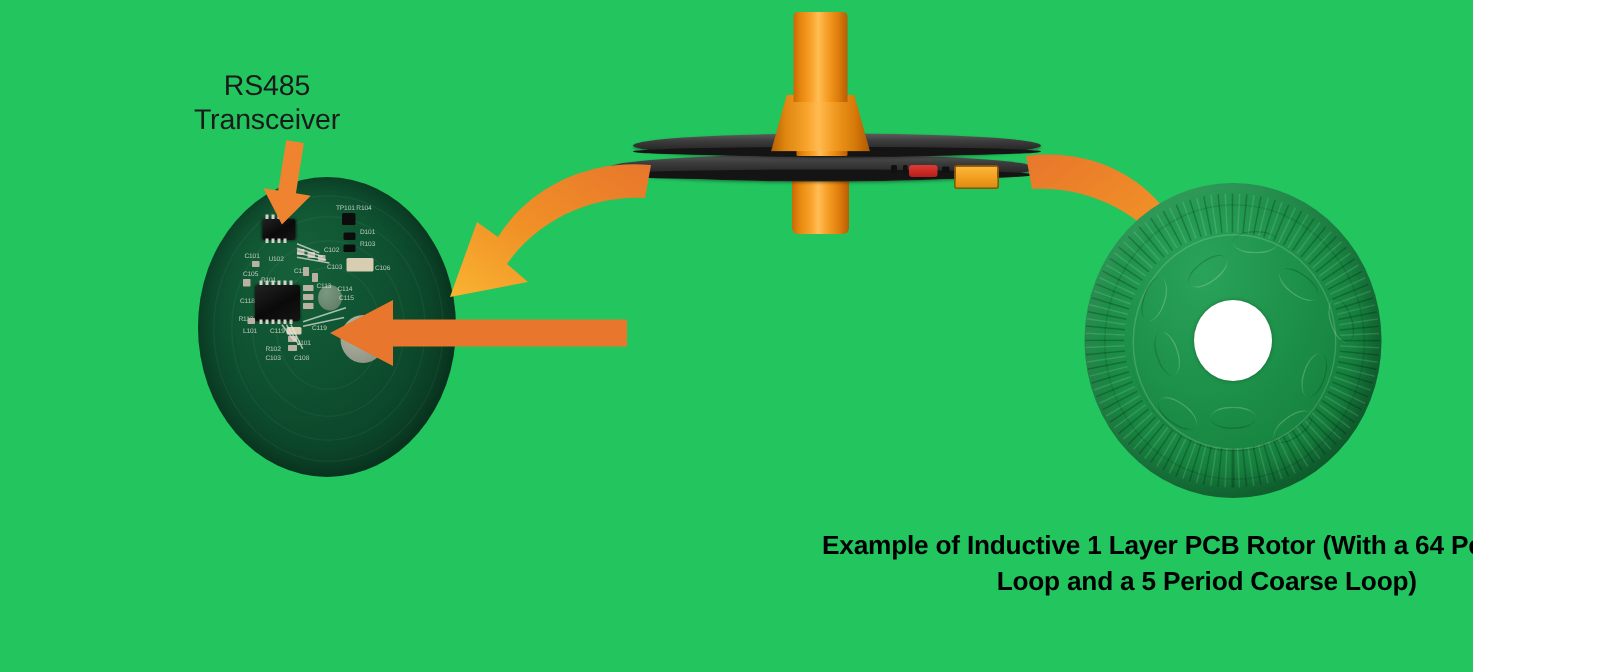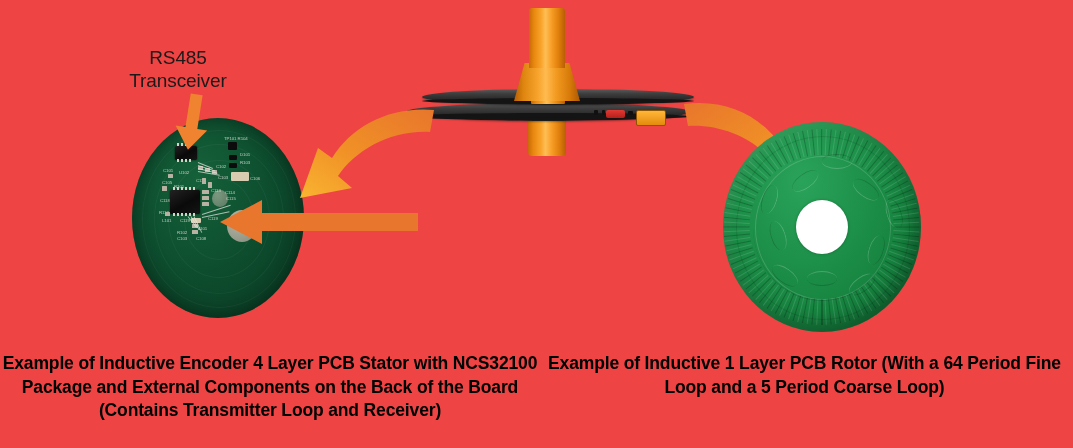--- a/index.html
+++ b/index.html
@@ -7,23 +7,23 @@
     margin: 0;
     padding: 0;
     background: #ffffff;
   }
   body {
     font-family: "Liberation Sans", sans-serif;
     -webkit-font-smoothing: antialiased;
   }
   #figure {
     position: relative;
-    width: 1073px;
+    width: 982px;
     height: 448px;
-    background: #ef4444;
+    background: #22c55e;
     overflow: hidden;
   }
   .abs { position: absolute; }
 
   
   .callout-label {
     font-size: 19px;
     line-height: 23px;
     color: #1a1a1a;
     text-align: center;
@@ -571,17 +571,16 @@
             <i></i>
           </div>
           <div class="coarse-lobe" style="transform: rotate(324deg) translateY(58px);">
             <i></i>
           </div>
         </div>
       <div id="rotor-hole"></div>
     </div>
   </div>
 
-  <div id="caption-left" class="abs caption">Example of Inductive Encoder 4 Layer PCB Stator with NCS32100 Package and External Components on the Back of the Board (Contains Transmitter Loop and Receiver)</div>
 
   <div id="caption-right" class="abs caption">Example of Inductive 1 Layer PCB Rotor (With a 64 Period Fine Loop and a 5 Period Coarse Loop)</div>
 
 </div>
 
 </body></html>

